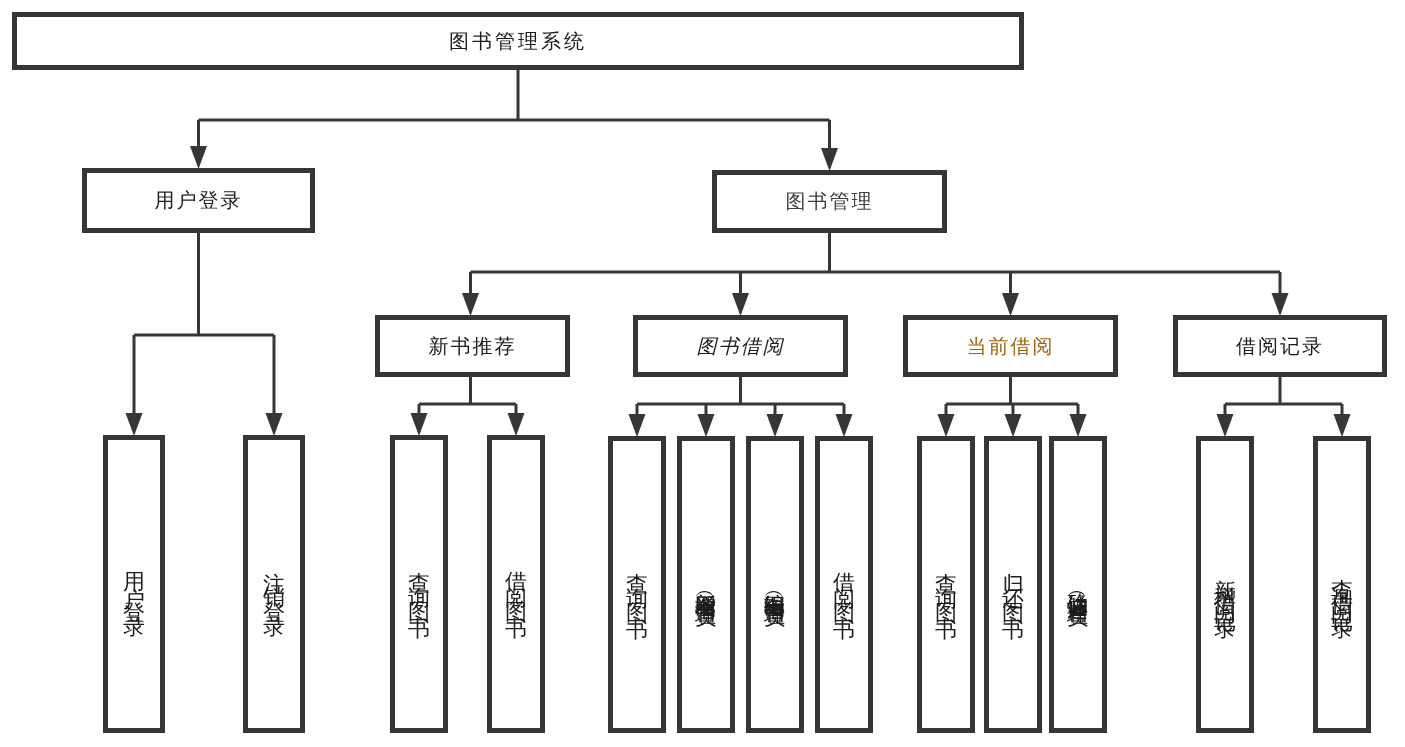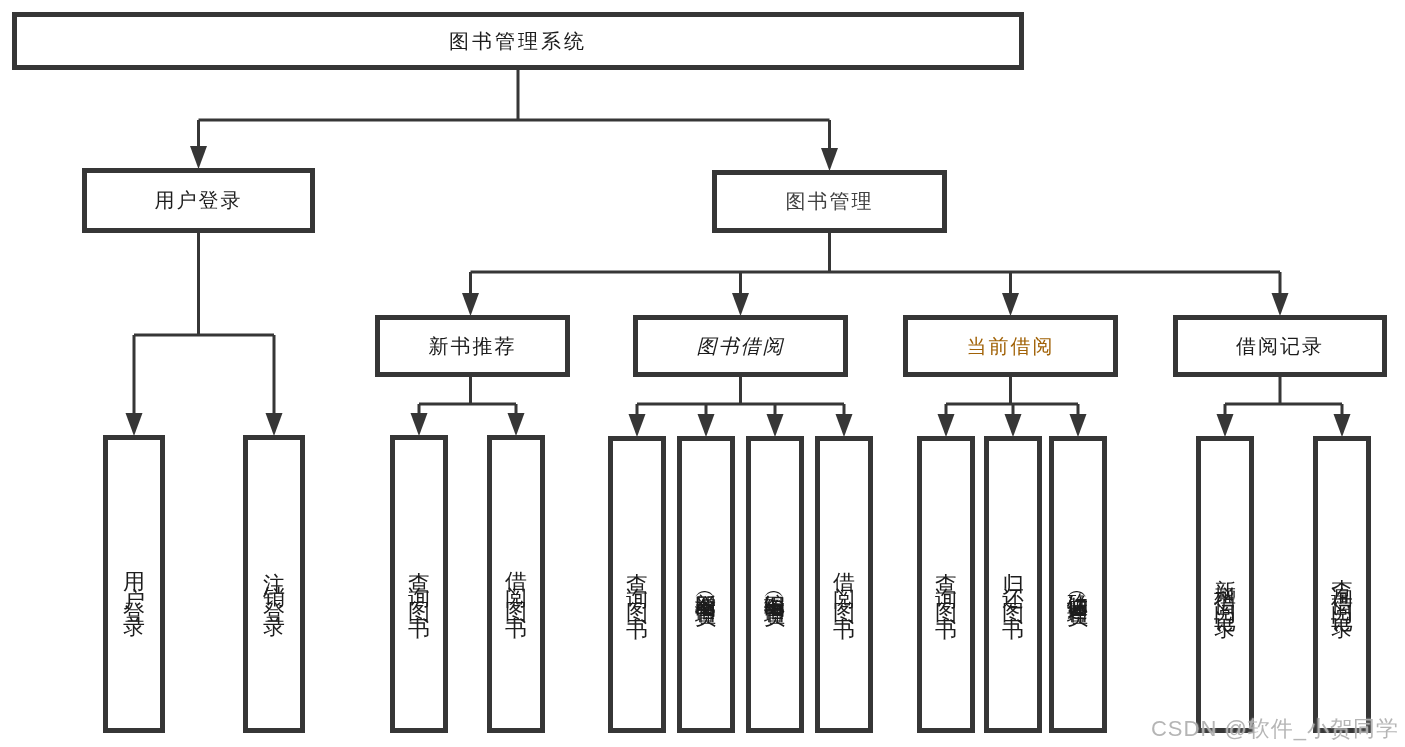--- a/index.html
+++ b/index.html
@@ -147,14 +147,13 @@
       <div class="node vertical" style="left: 1049px; top: 436px; width: 58px; height: 297px; border-color: rgb(54, 54, 54); background: rgb(255, 255, 255); color: rgb(28, 28, 28);">
         <span class="lbl" style="letter-spacing: 2px; font-size: 21px;">确认归还（管理员）</span>
       </div>
       <div class="node vertical" style="left: 1196px; top: 436px; width: 58px; height: 297px; border-color: rgb(54, 54, 54); background: rgb(255, 255, 255); color: rgb(28, 28, 28);">
         <span class="lbl" style="letter-spacing: 8px;">新增借阅记录</span>
       </div>
       <div class="node vertical" style="left: 1313px; top: 436px; width: 58px; height: 297px; border-color: rgb(54, 54, 54); background: rgb(255, 255, 255); color: rgb(28, 28, 28);">
         <span class="lbl" style="letter-spacing: 8px;">查询借阅记录</span>
       </div>
     </div>
-  <div class="watermark">CSDN @软件_小贺同学</div>
 </div>
 
 </body></html>

